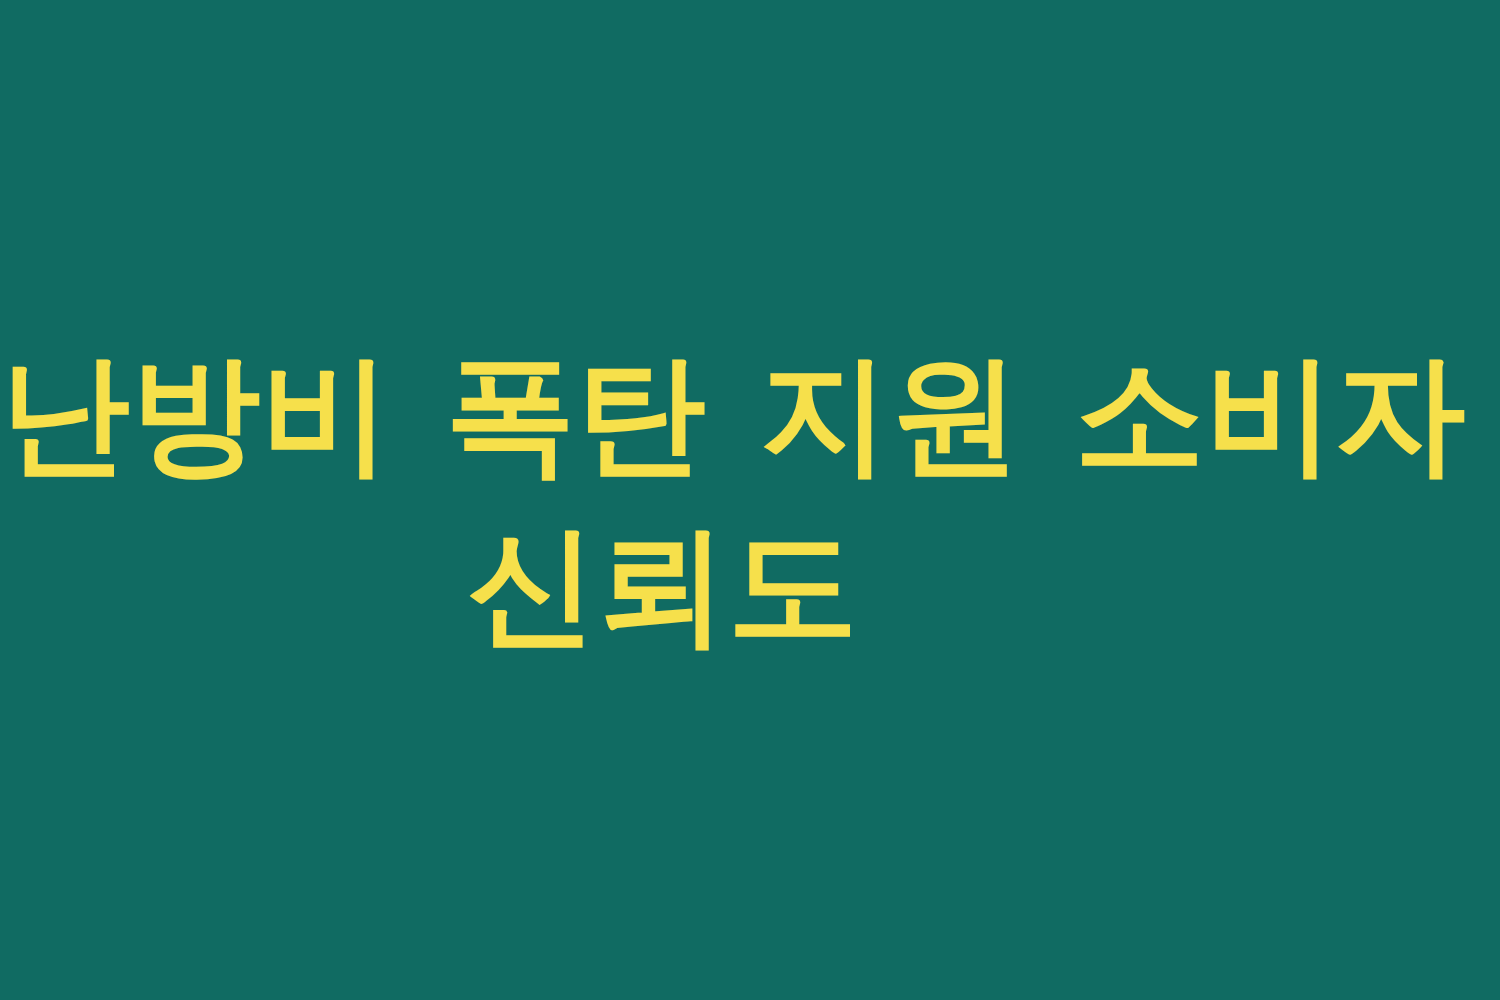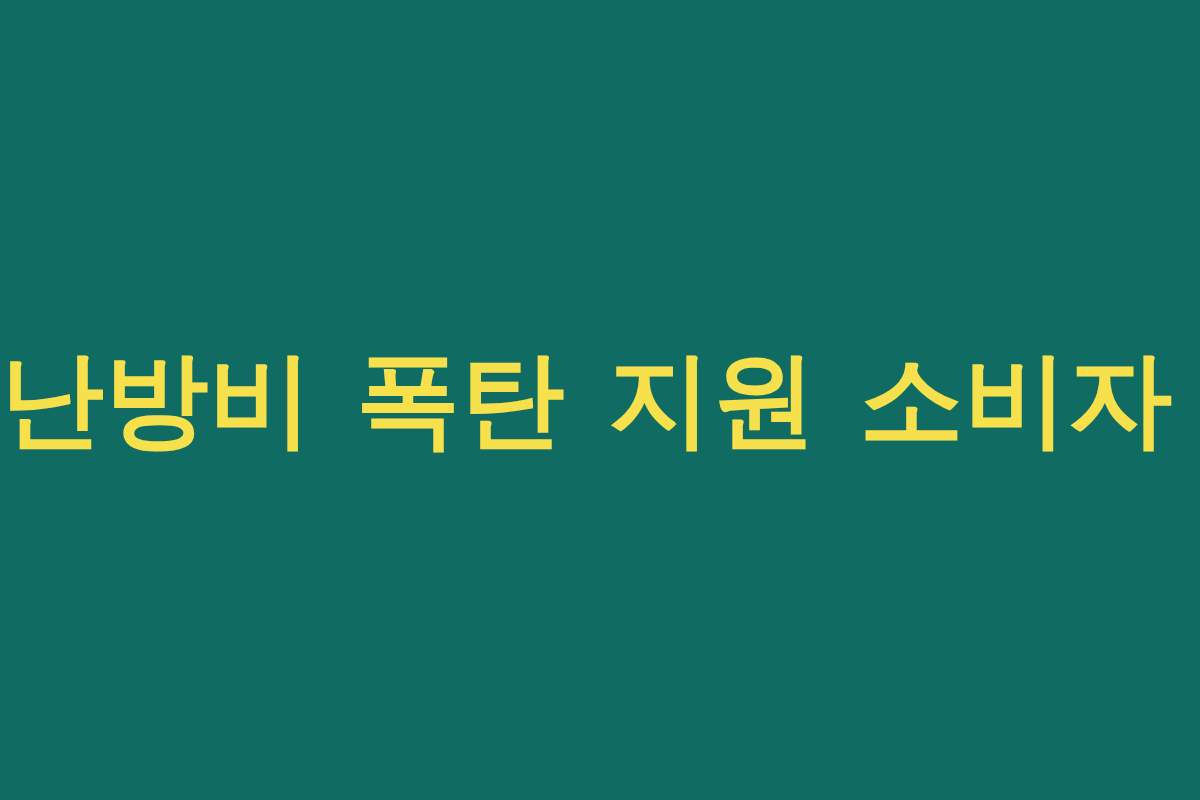--- a/index.html
+++ b/index.html
@@ -46,14 +46,15 @@
     display: block;
     white-space: nowrap;
   }
 </style>
 </head>
 <body>
 
 <div id="banner" style="background-color: rgb(16, 107, 98);">
   <h1 id="headline" style="color: rgb(246, 224, 75);">
     <span class="line">난방비 폭탄 지원 소비자</span>
+    <span class="line">신뢰도</span>
   </h1>
 </div>
 
 </body></html>

